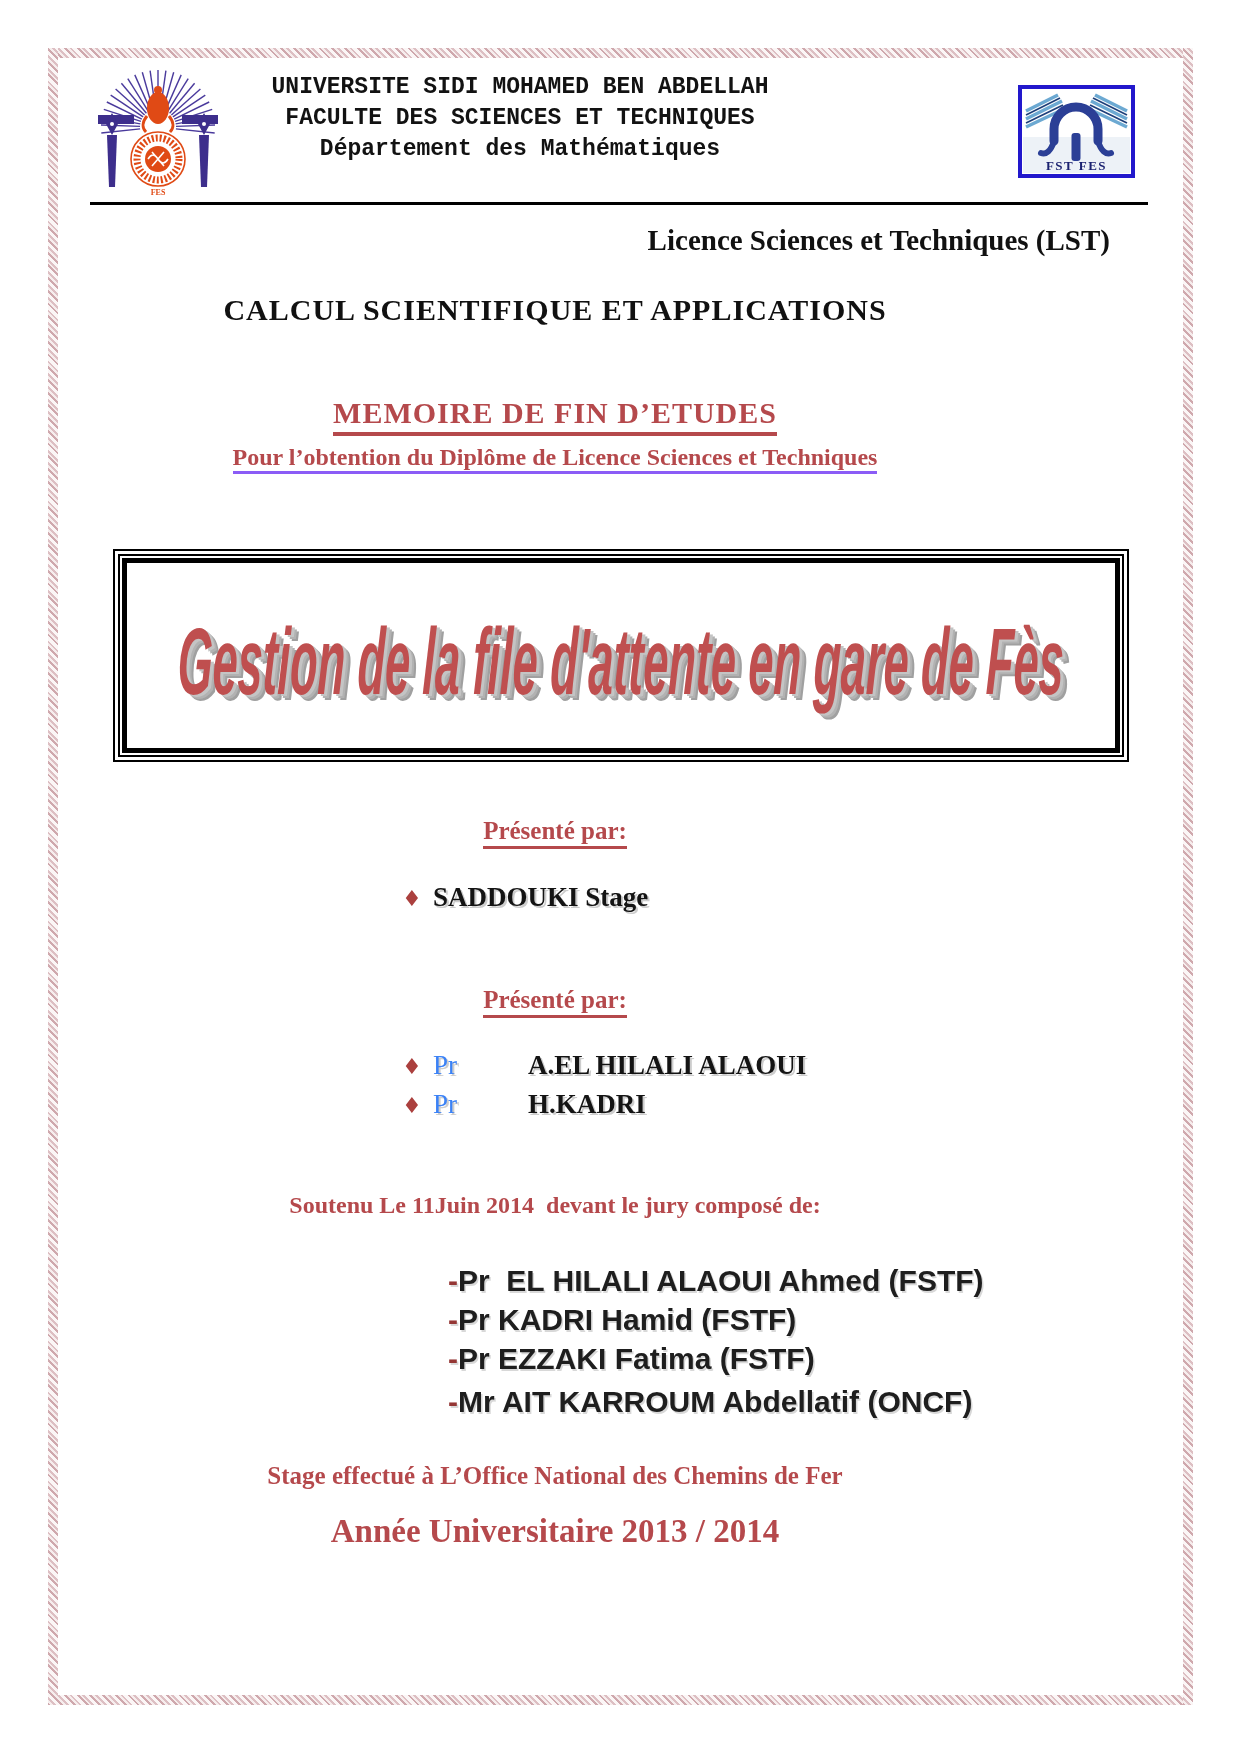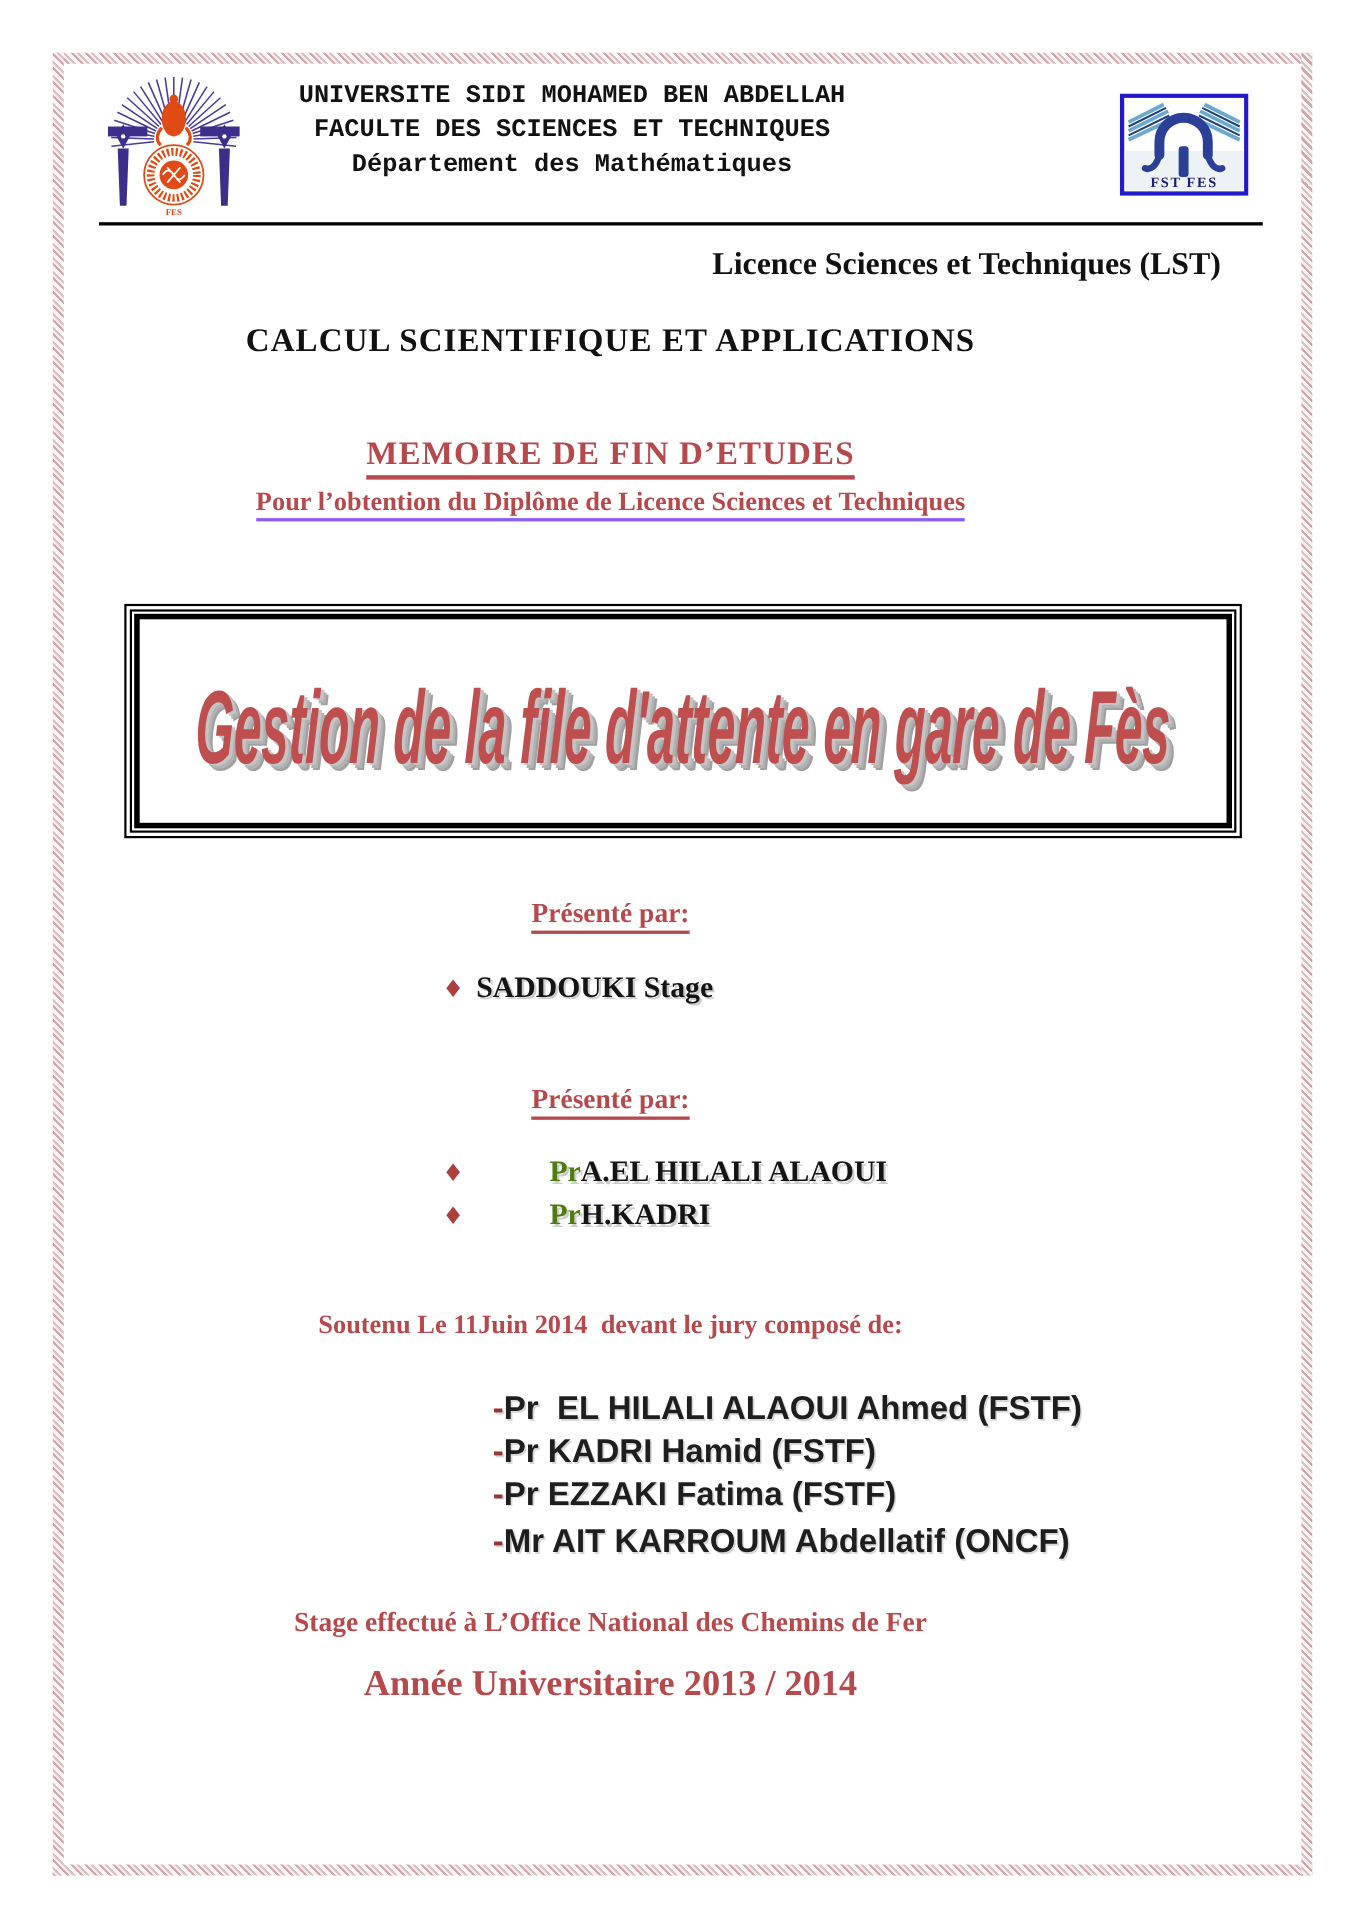--- a/index.html
+++ b/index.html
@@ -46,21 +46,21 @@
   .presente{top:817px;font-size:25px;}
   .encadre{top:986px;font-size:25px;}
   .presente .u,.encadre .u{border-bottom:3px solid #b5494c;padding-bottom:2px;}
 
   .bullet-row{position:absolute;left:402px;display:flex;align-items:baseline;white-space:nowrap;}
   .diamond{color:#ab403e;font-size:22px;width:31px;font-family:"DejaVu Sans",sans-serif;}
   .bname{font-weight:bold;font-size:27px;color:#141414;text-shadow:2px 2px 0 #cdcdcd;}
   .author-row{top:882px;}
   .sup-row1{top:1050px;}
   .sup-row2{top:1089px;}
-  .sup-title{font-weight:bold;font-size:27px;color:#4d7c0f;width:95px;text-shadow:2px 2px 0 #cdcdcd;text-align:right;}
+  .sup-title{font-weight:normal;font-size:27px;color:#3b82f6;width:95px;text-shadow:2px 2px 0 #cdcdcd;}
 
   .soutenu{top:1192px;font-size:24px;}
 
   .jury{position:absolute;left:448px;top:1261px;font-family:"Liberation Sans",sans-serif;
         font-weight:bold;font-size:30px;line-height:39px;color:#1e1e1e;white-space:nowrap;
         text-shadow:1.5px 1.5px 0 #d8d8d8;}
   .jury .dash{color:#943634;}
   .jury .last{margin-top:4px;}
 
   .stage{top:1462px;font-size:25px;}

